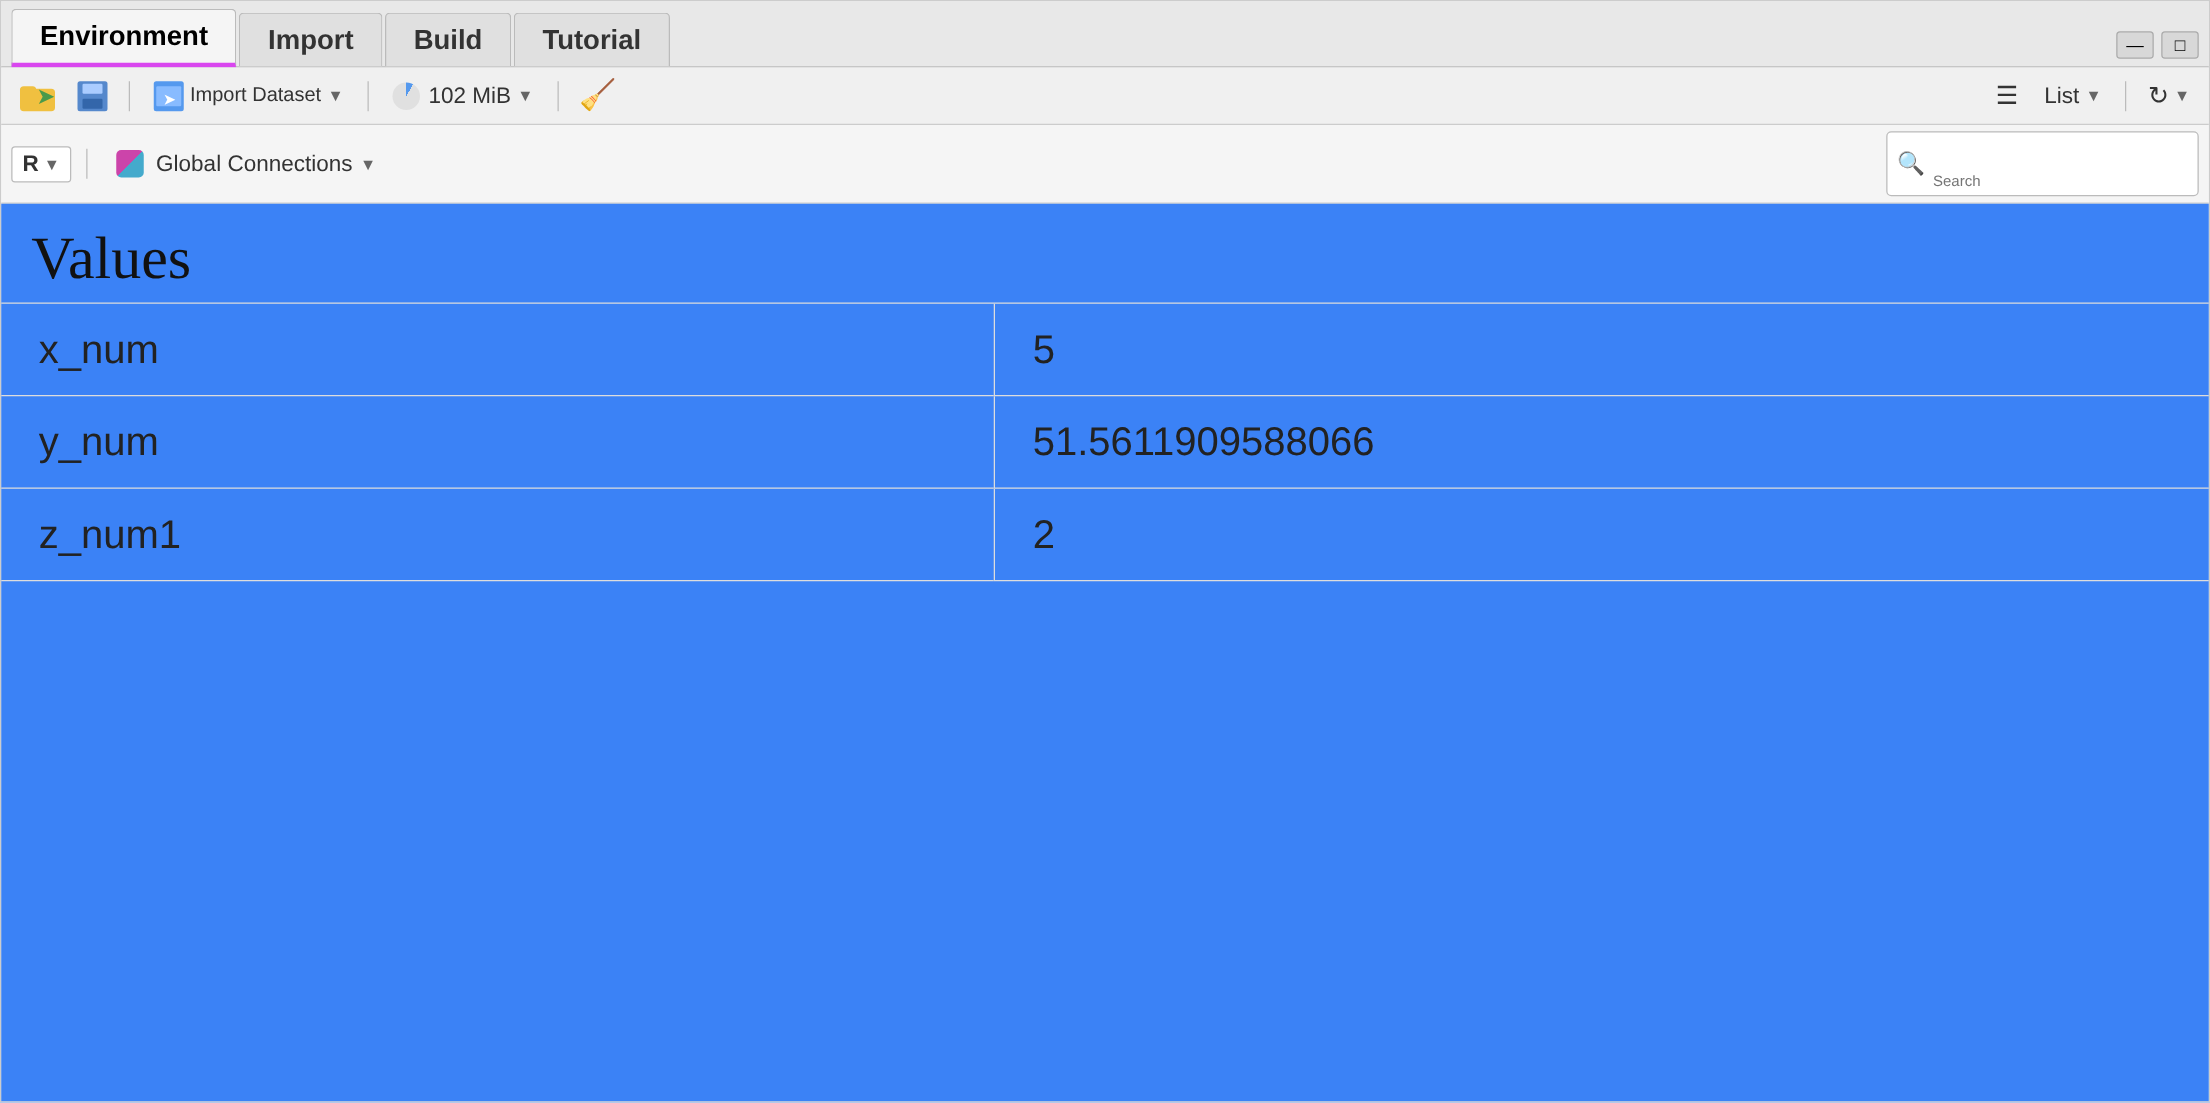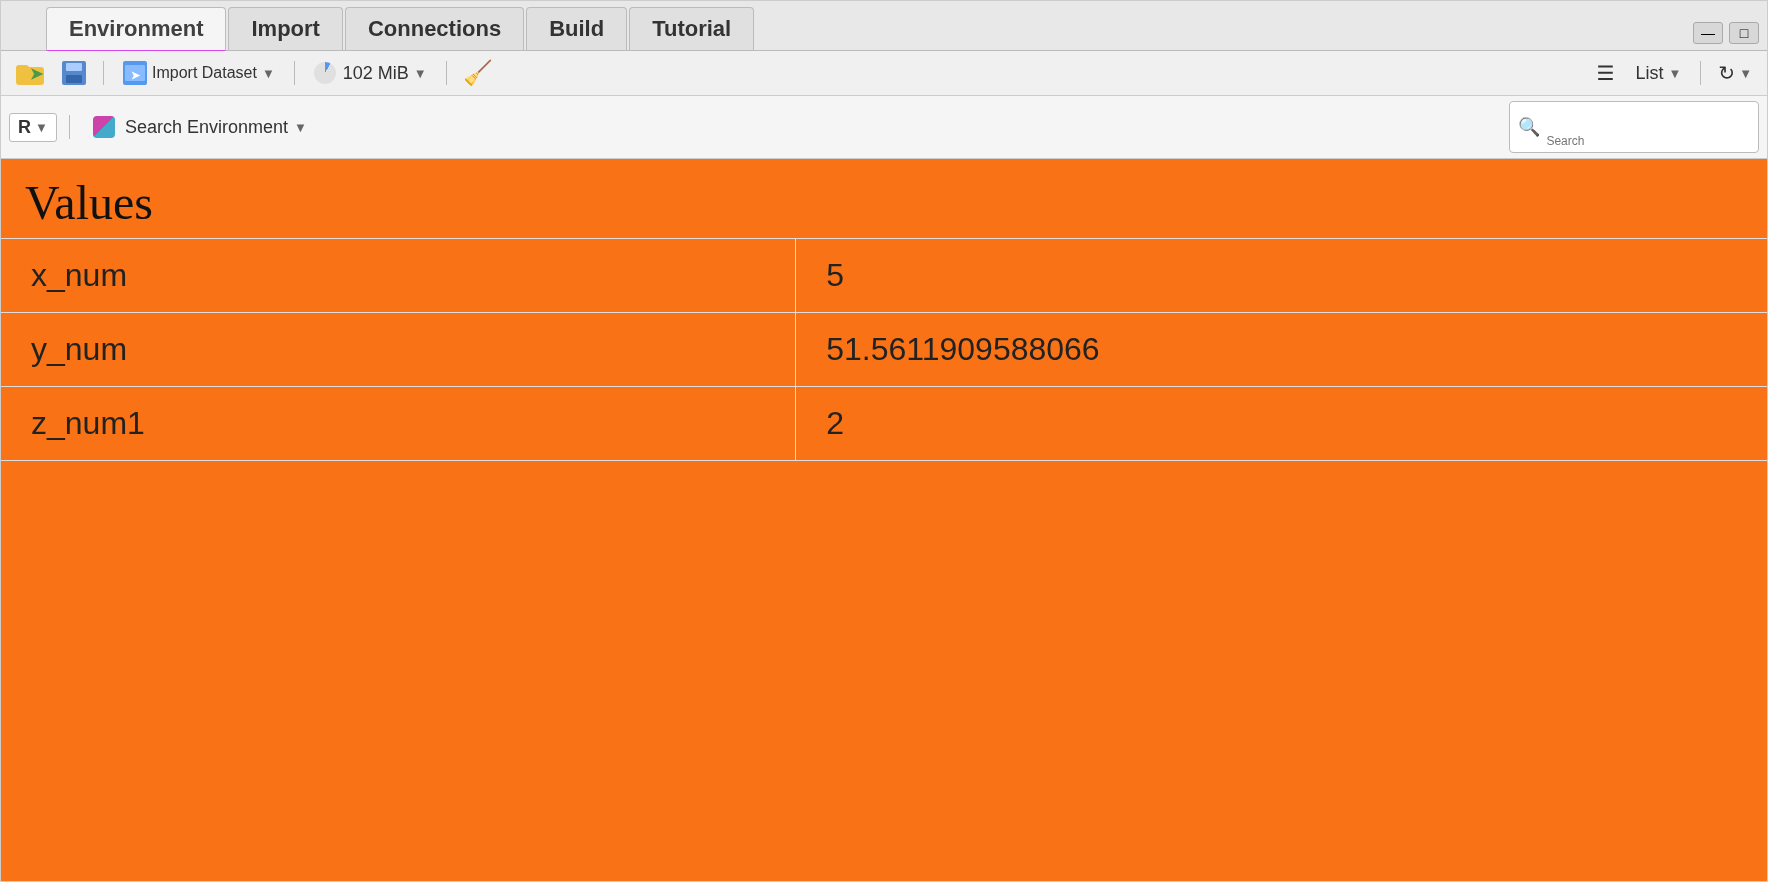--- a/index.html
+++ b/index.html
@@ -44,24 +44,23 @@
       border: 1px solid #bbb;
       border-bottom: none;
       border-radius: 4px 4px 0 0;
       cursor: pointer;
       color: #333;
       white-space: nowrap;
     }
 
     .tab.active {
       background: #f5f5f5;
-      border-bottom: 1px solid #d946ef;
+      border-bottom: 4px solid #d946ef;
       margin-bottom: -1px;
-      color: #404040;
-      margin-left: 37px;
+      color: #000000;
     }
 
     .tab-spacer {
       flex: 1;
     }
 
     .tab-right-controls {
       display: flex;
       align-items: center;
       gap: 6px;
@@ -179,21 +178,21 @@
       border: none;
       outline: none;
       font-size: 12px;
       background: transparent;
       width: 100%;
       margin-top: 28px;
     }
 
     
     .values-section {
-      background: #f97316;
+      background: #3b82f6;
       flex: 1;
       padding: 0;
     }
 
     .values-header {
       font-size: 48px;
       font-weight: 300;
       font-family: Georgia, 'Times New Roman', serif;
       padding: 16px 24px 8px 24px;
       color: #111;
@@ -280,21 +279,20 @@
     }
   </style>
 </head>
 <body>
 
 <div class="panel">
 
   <div class="tab-bar">
     <div class="tab active">Environment</div>
     <div class="tab">Import</div>
-    <div class="tab">Connections</div>
     <div class="tab">Build</div>
     <div class="tab">Tutorial</div>
     <div class="tab-spacer"></div>
     <div class="tab-right-controls">
       <div class="win-minimize">—</div>
       <div class="win-maximize">□</div>
     </div>
   </div>
 
   <div class="toolbar">
@@ -359,21 +357,21 @@
 
     <button class="r-btn">
       <span>R</span>
       <span class="dropdown-arrow">▼</span>
     </button>
 
     <div class="env-separator"></div>
 
     <button class="env-dropdown">
       <span class="global-env-icon"></span>
-      <span style="font-size:18px;">Search Environment</span>
+      <span style="font-size:18px;">Global Connections</span>
       <span class="dropdown-arrow">▼</span>
     </button>
 
     <div class="env-spacer"></div>
 
     <div class="search-box">
       <span style="font-size:18px;color:#888;">🔍</span>
       <input class="search-input" type="text" placeholder="Search" style="">
     </div>
   </div>

